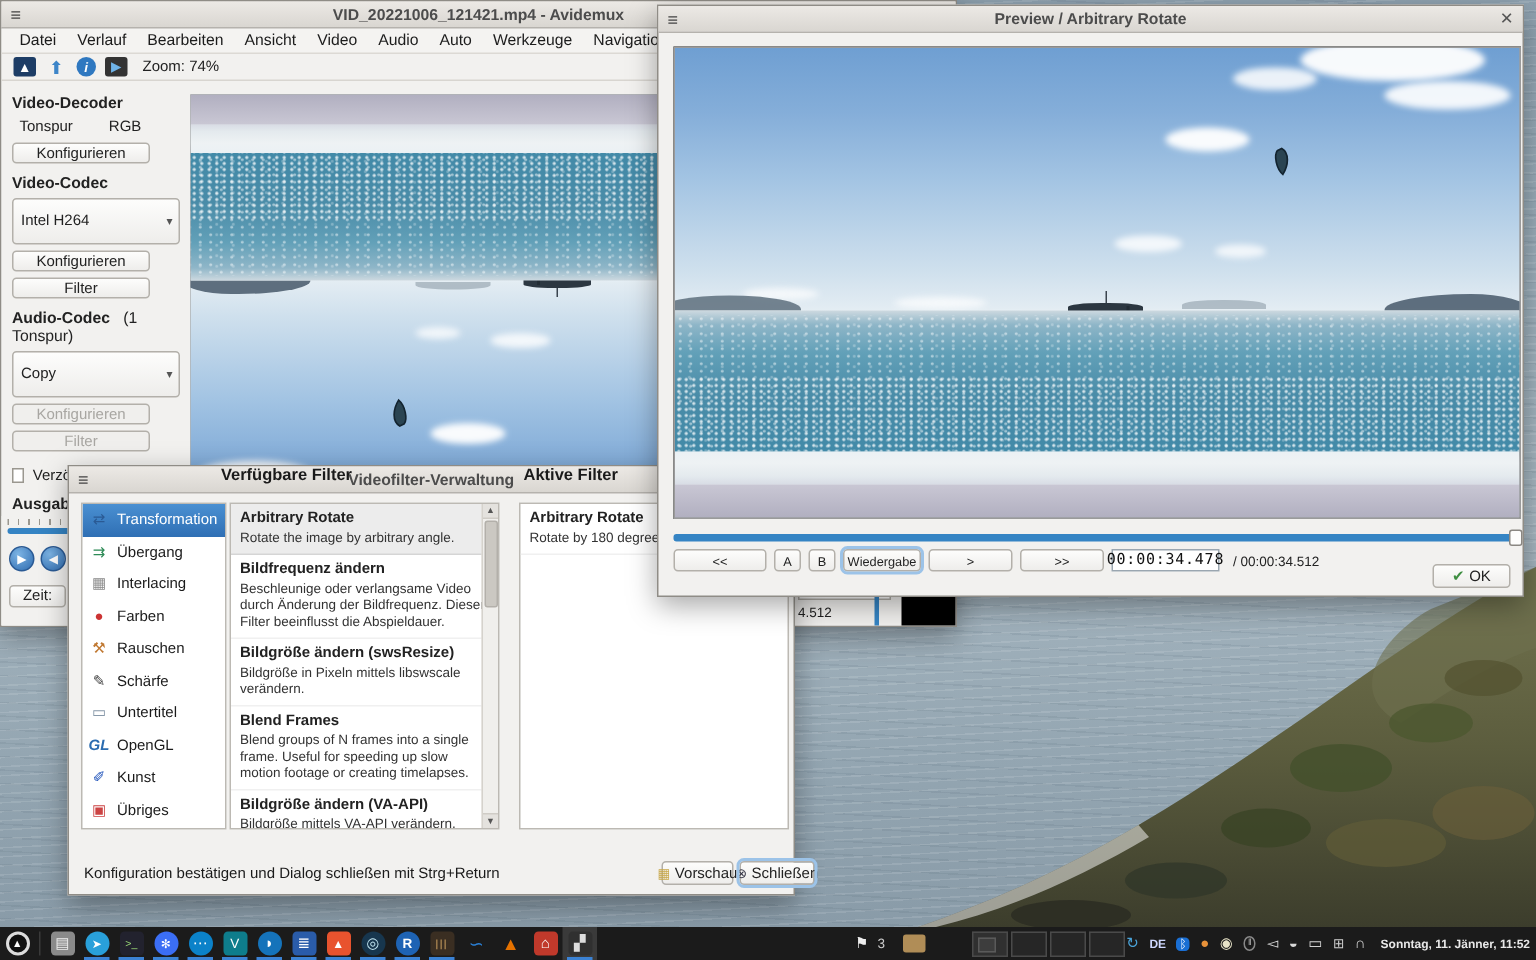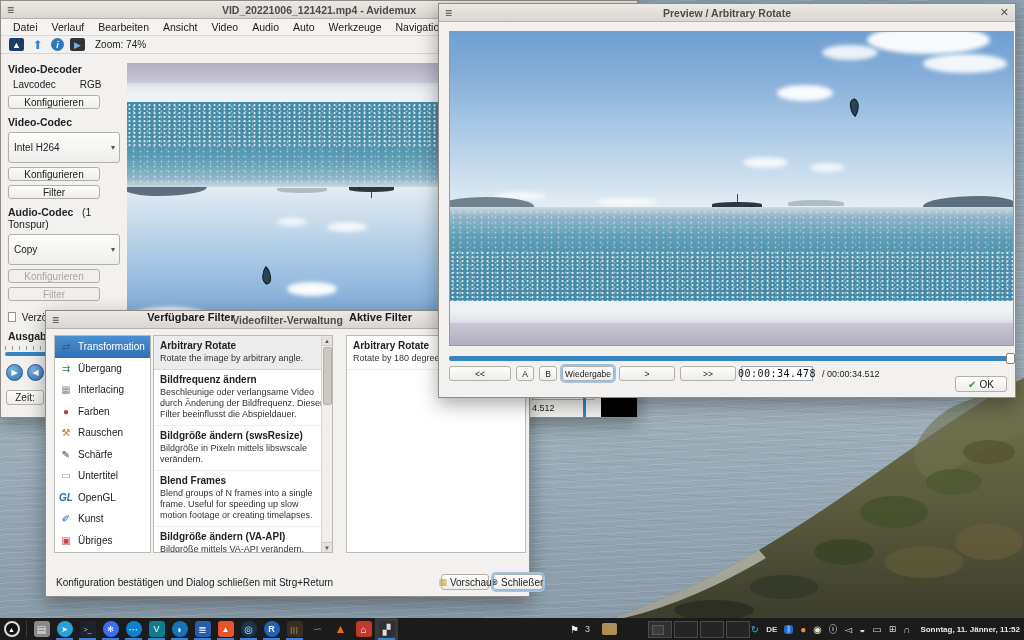--- a/index.html
+++ b/index.html
@@ -229,21 +229,21 @@
     <span class="tico open">▲</span>
     <span class="tico save">⬆</span>
     <span class="tico info">i</span>
     <span class="tico film">▶</span>
     <span id="zoomlbl">Zoom: 74%</span>
   </div>
 
   <div id="sidebar">
     <div class="hd">Video-Decoder</div>
     <div class="row">
-      <span>Lavcodec</span>
+      <span>Tonspur</span>
       <span>RGB</span>
     </div>
     <div class="btn">Konfigurieren</div>
     <div class="hd">Video-Codec</div>
     <div class="dd">
       <span>Intel H264</span>
       <span class="arr">▾</span>
     </div>
     <div class="btn">Konfigurieren</div>
     <div class="btn">Filter</div>

